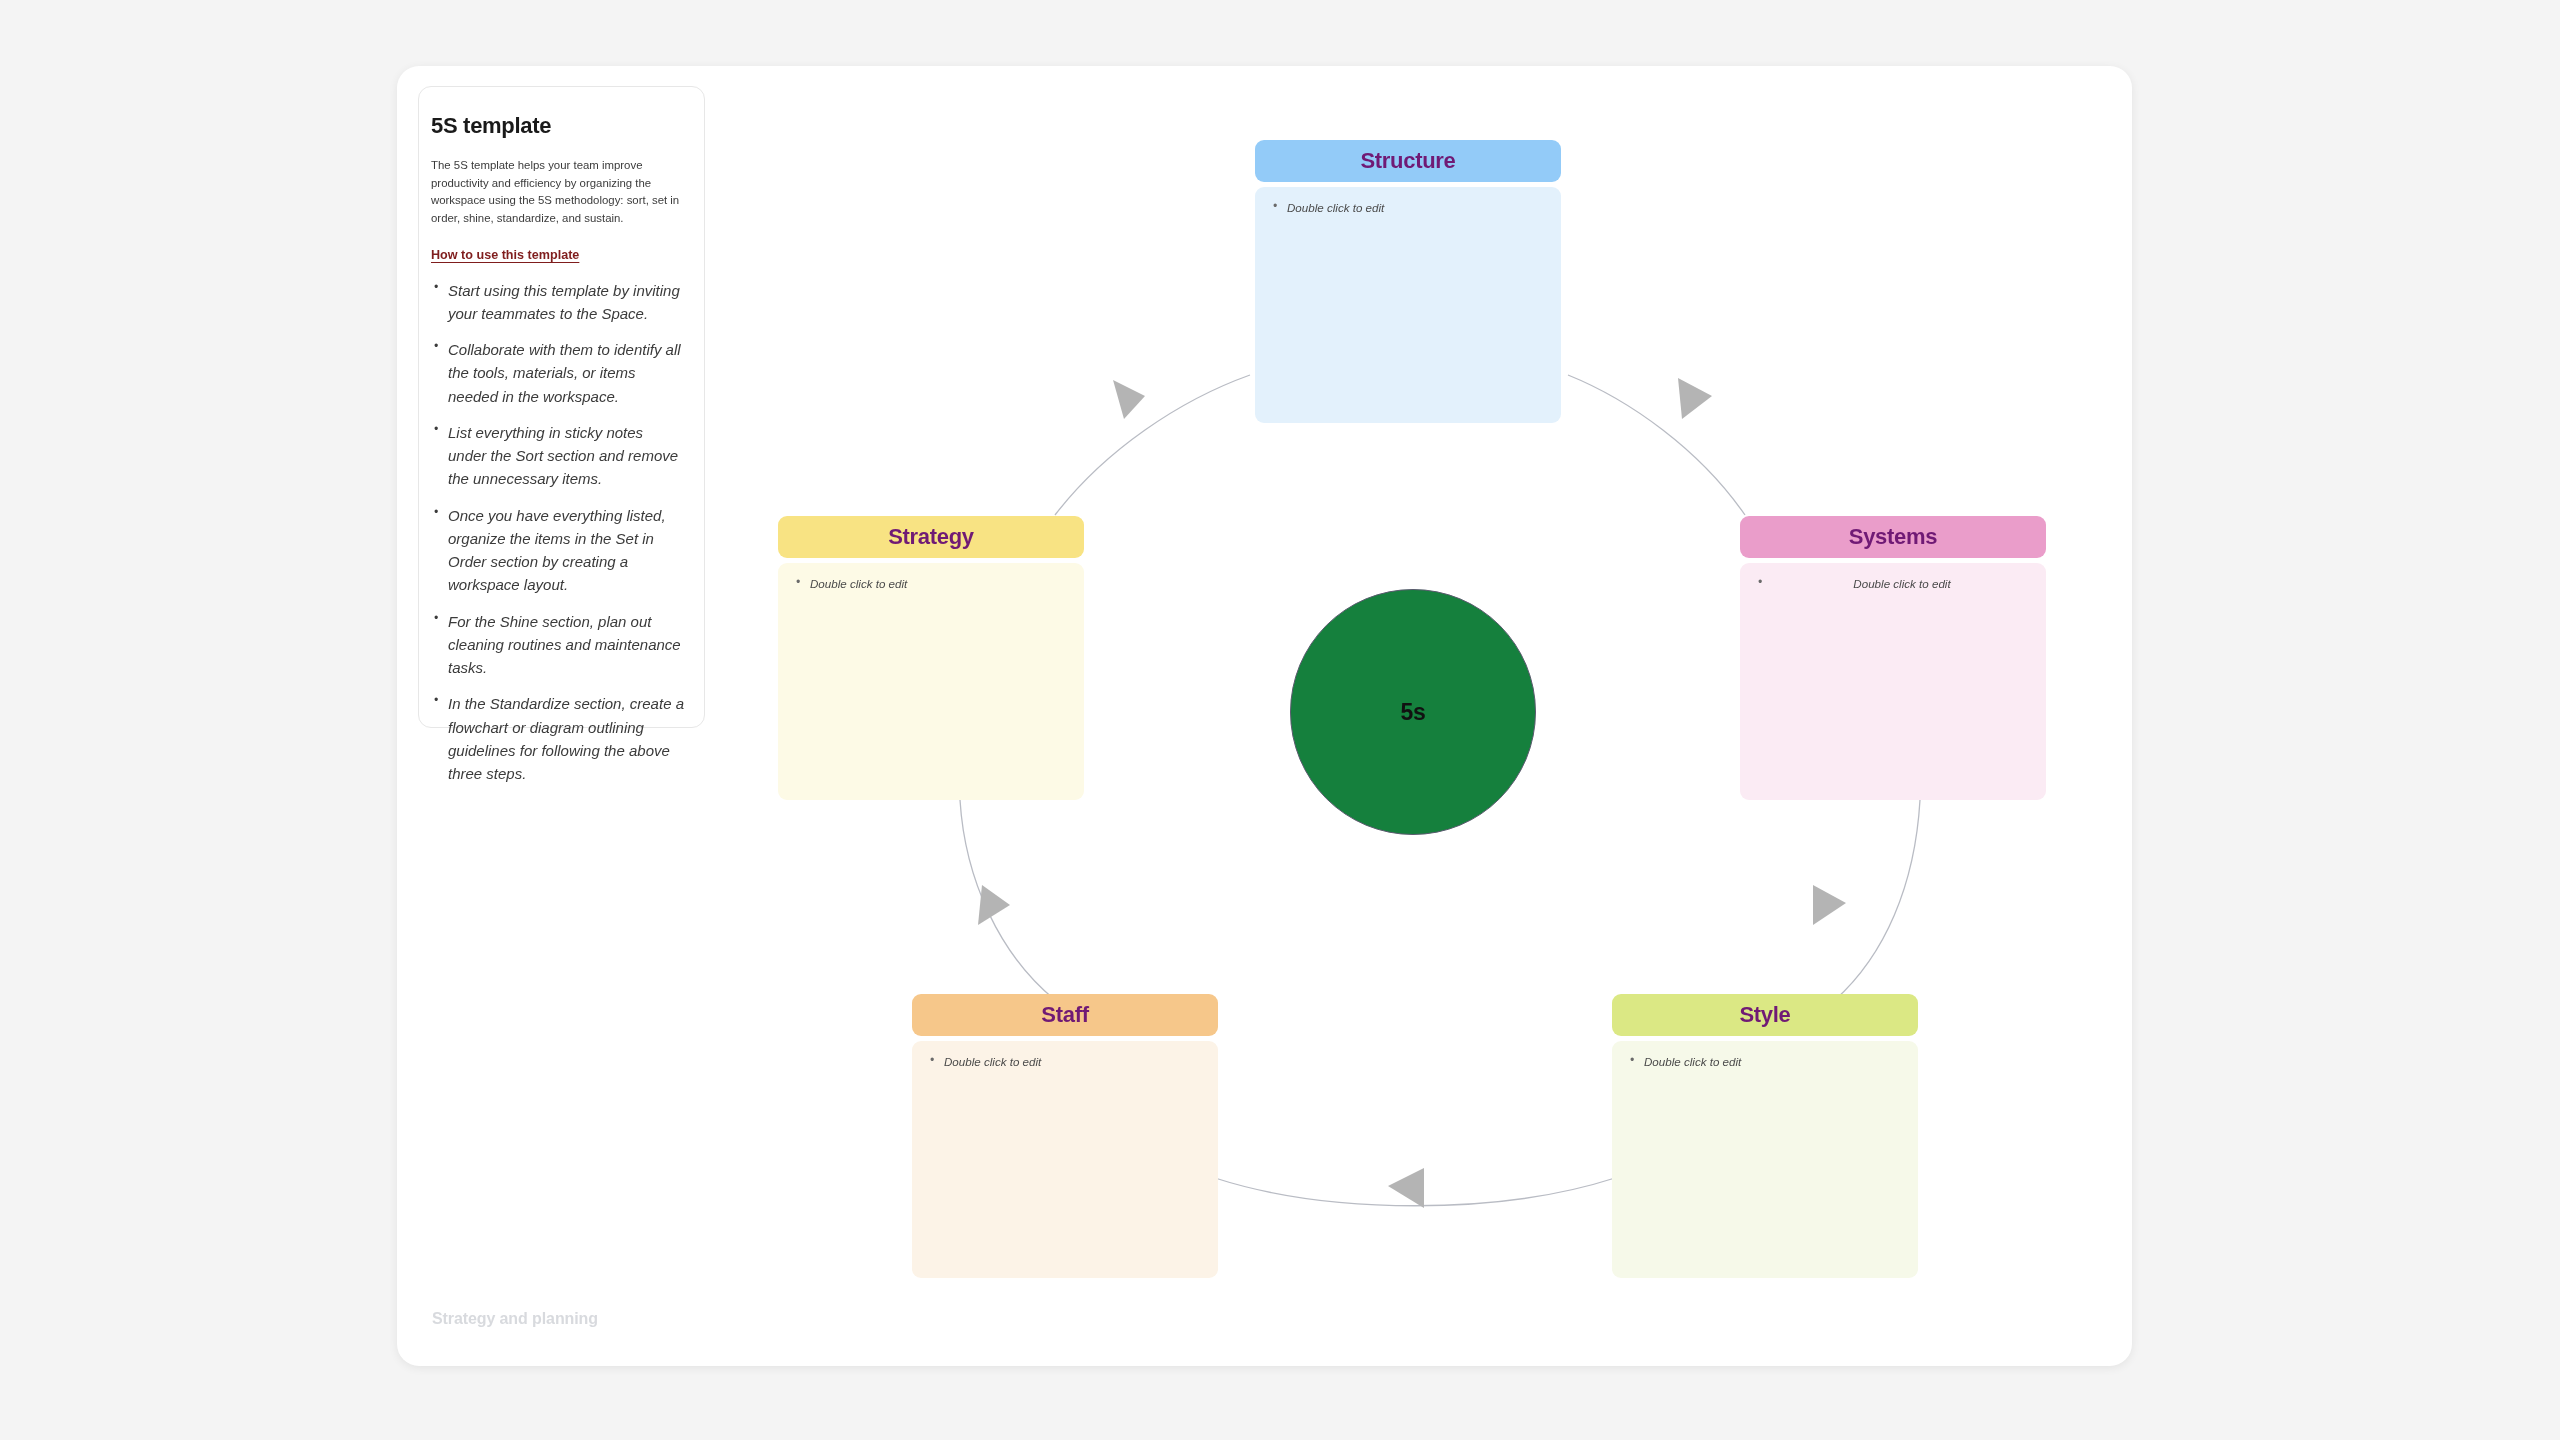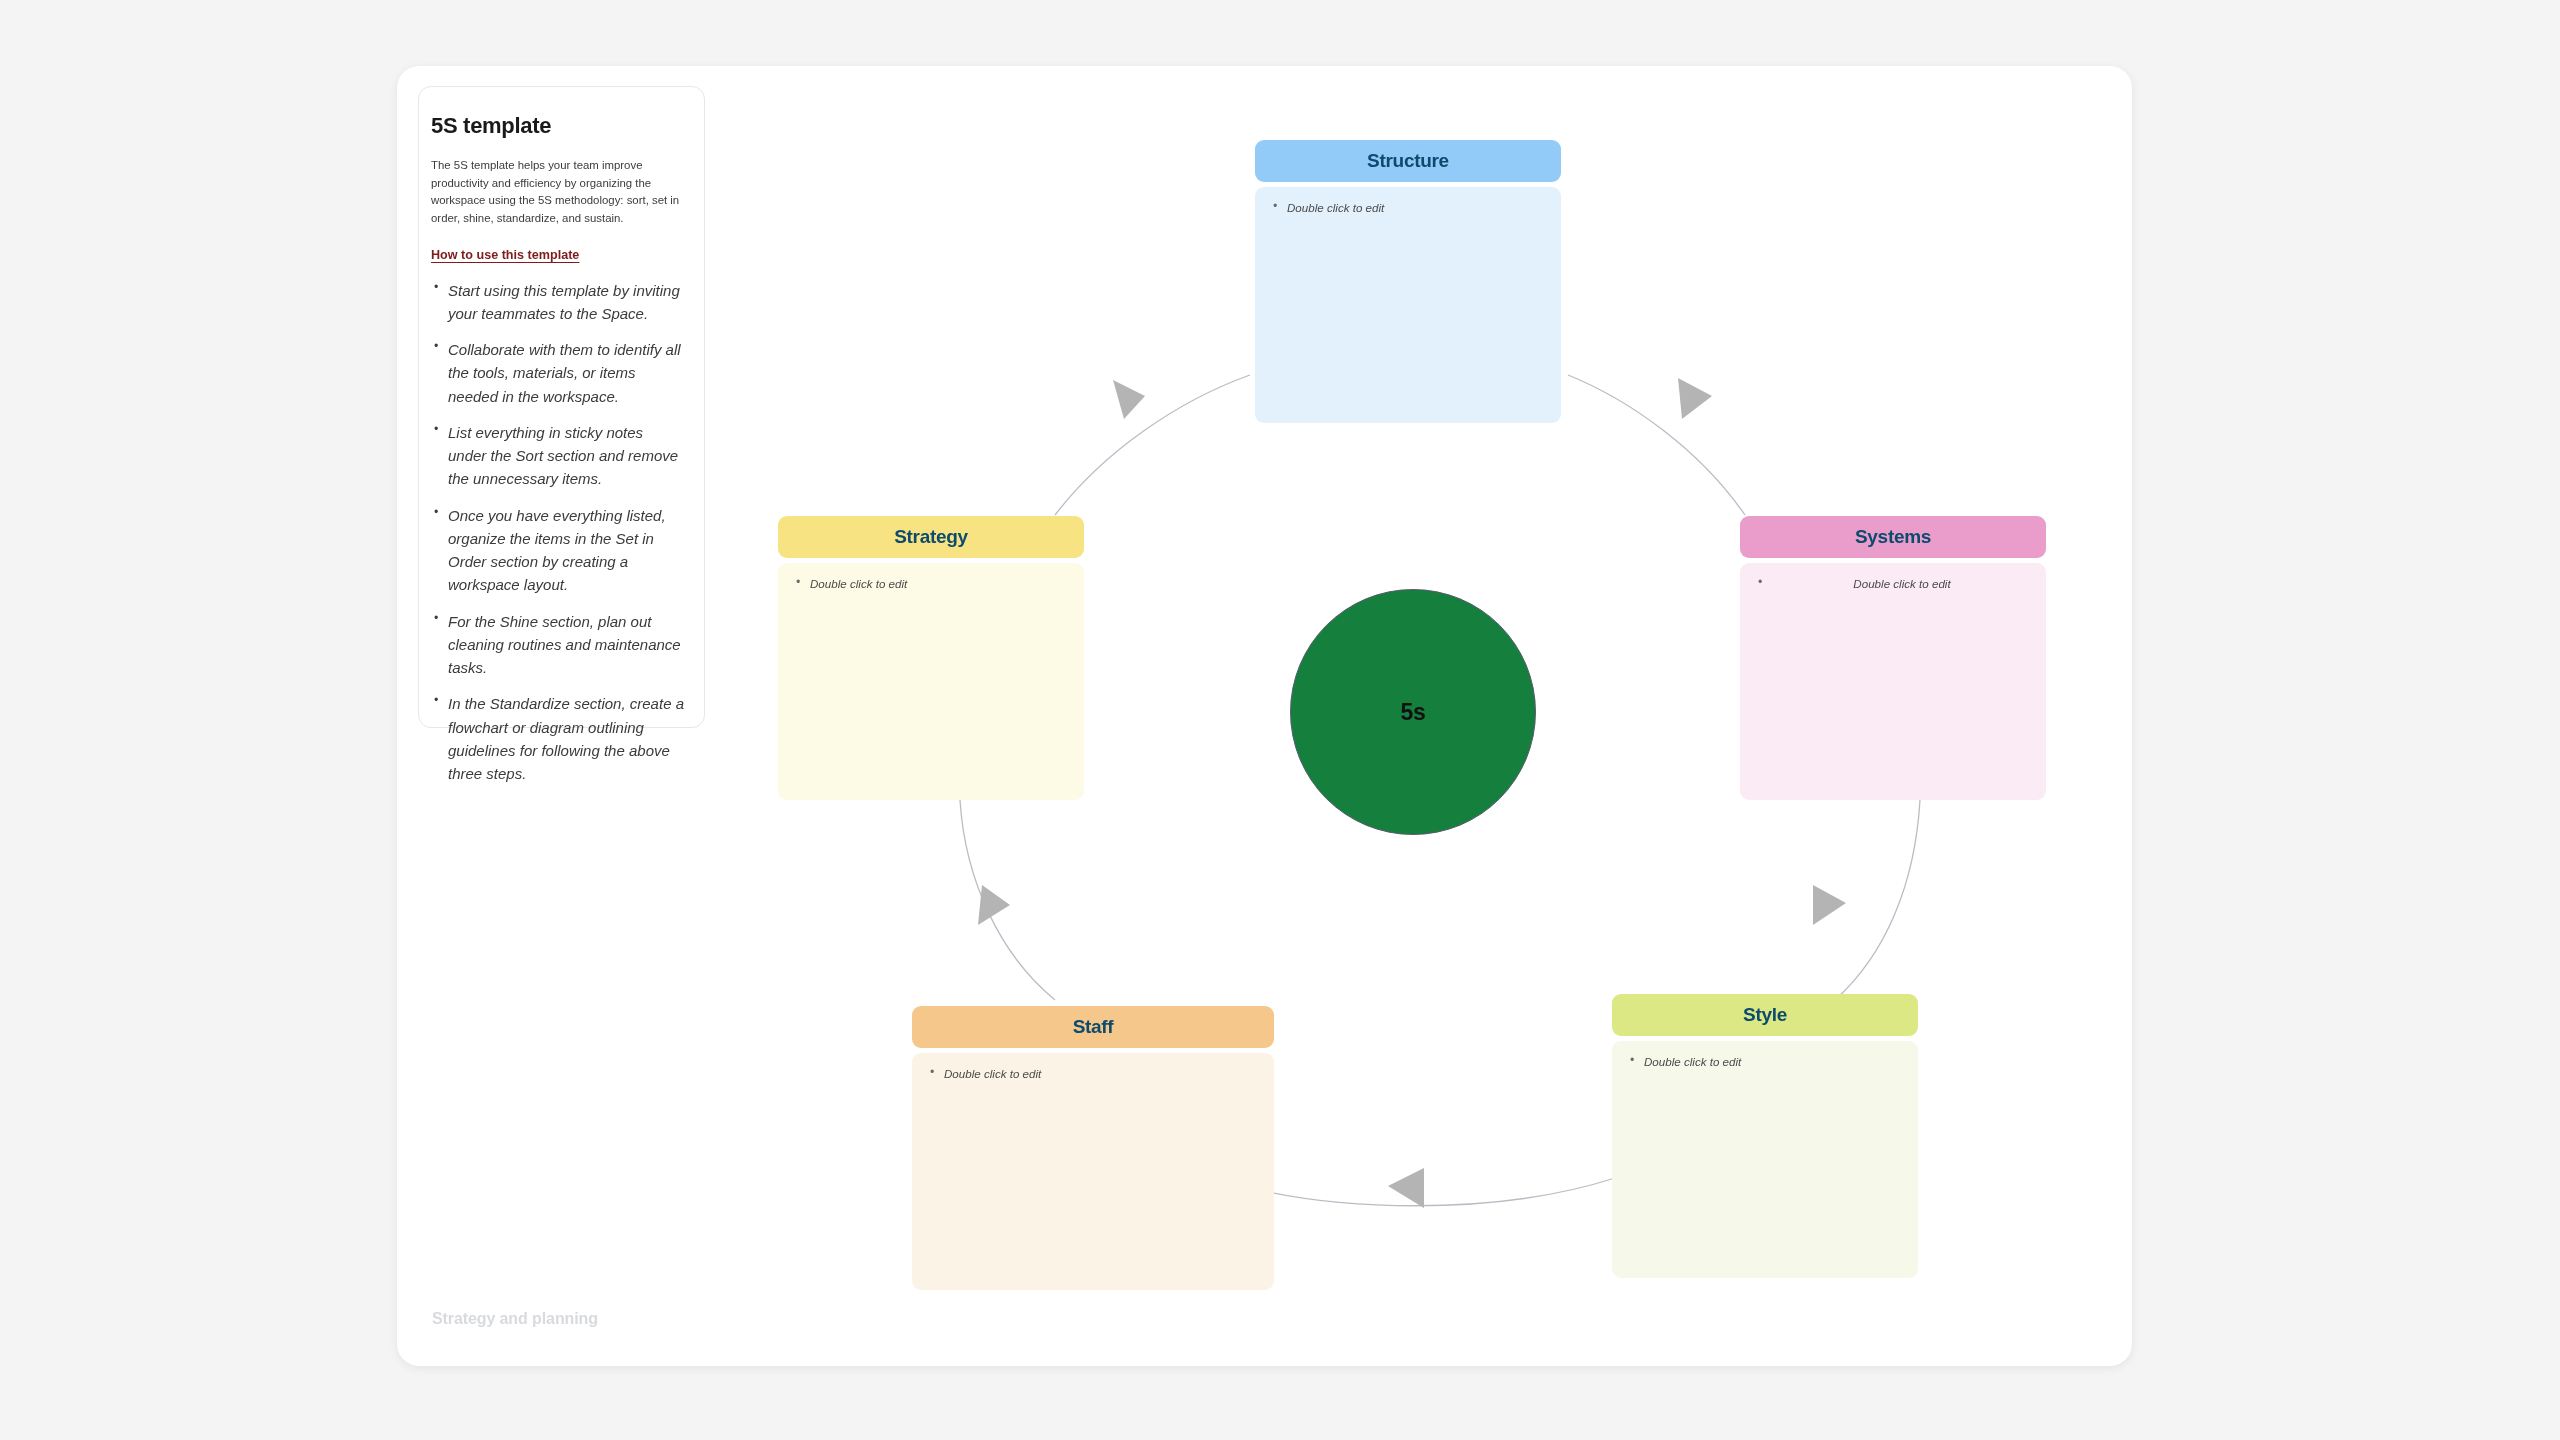--- a/index.html
+++ b/index.html
@@ -134,23 +134,23 @@
 
   
   .card { position: absolute; }
 
   .card-header {
     height: 42px;
     border-radius: 9px;
     display: flex;
     align-items: center;
     justify-content: center;
-    font-size: 19px;
-    font-weight: 700;
-    color: #0c4a6e;
+    font-size: 22px;
+    font-weight: 700;
+    color: #701a75;
     letter-spacing: -0.3px;
   }
 
   .card-body {
     margin-top: 5px;
     border-radius: 9px;
     padding: 13px 14px;
     font-style: italic;
   }
 
@@ -174,21 +174,21 @@
   
   #card-structure { left: 1255px; top: 140px; width: 306px; }
   #card-structure .card-body { height: 236px; }
 
   #card-strategy  { left: 778px;  top: 516px; width: 306px; }
   #card-strategy .card-body { height: 237px; }
 
   #card-systems   { left: 1740px; top: 516px; width: 306px; text-align: center; }
   #card-systems .card-body { height: 237px; }
 
-  #card-staff     { left: 912px;  top: 994px; width: 362px; margin-top: 12px; }
+  #card-staff     { left: 912px;  top: 994px; width: 306px; }
   #card-staff .card-body { height: 237px; }
 
   #card-style     { left: 1612px; top: 994px; width: 306px; }
   #card-style .card-body { height: 237px; }
 </style>
 </head>
 <body>
 
 <div id="root" style="background: rgb(244, 244, 244);">
 

